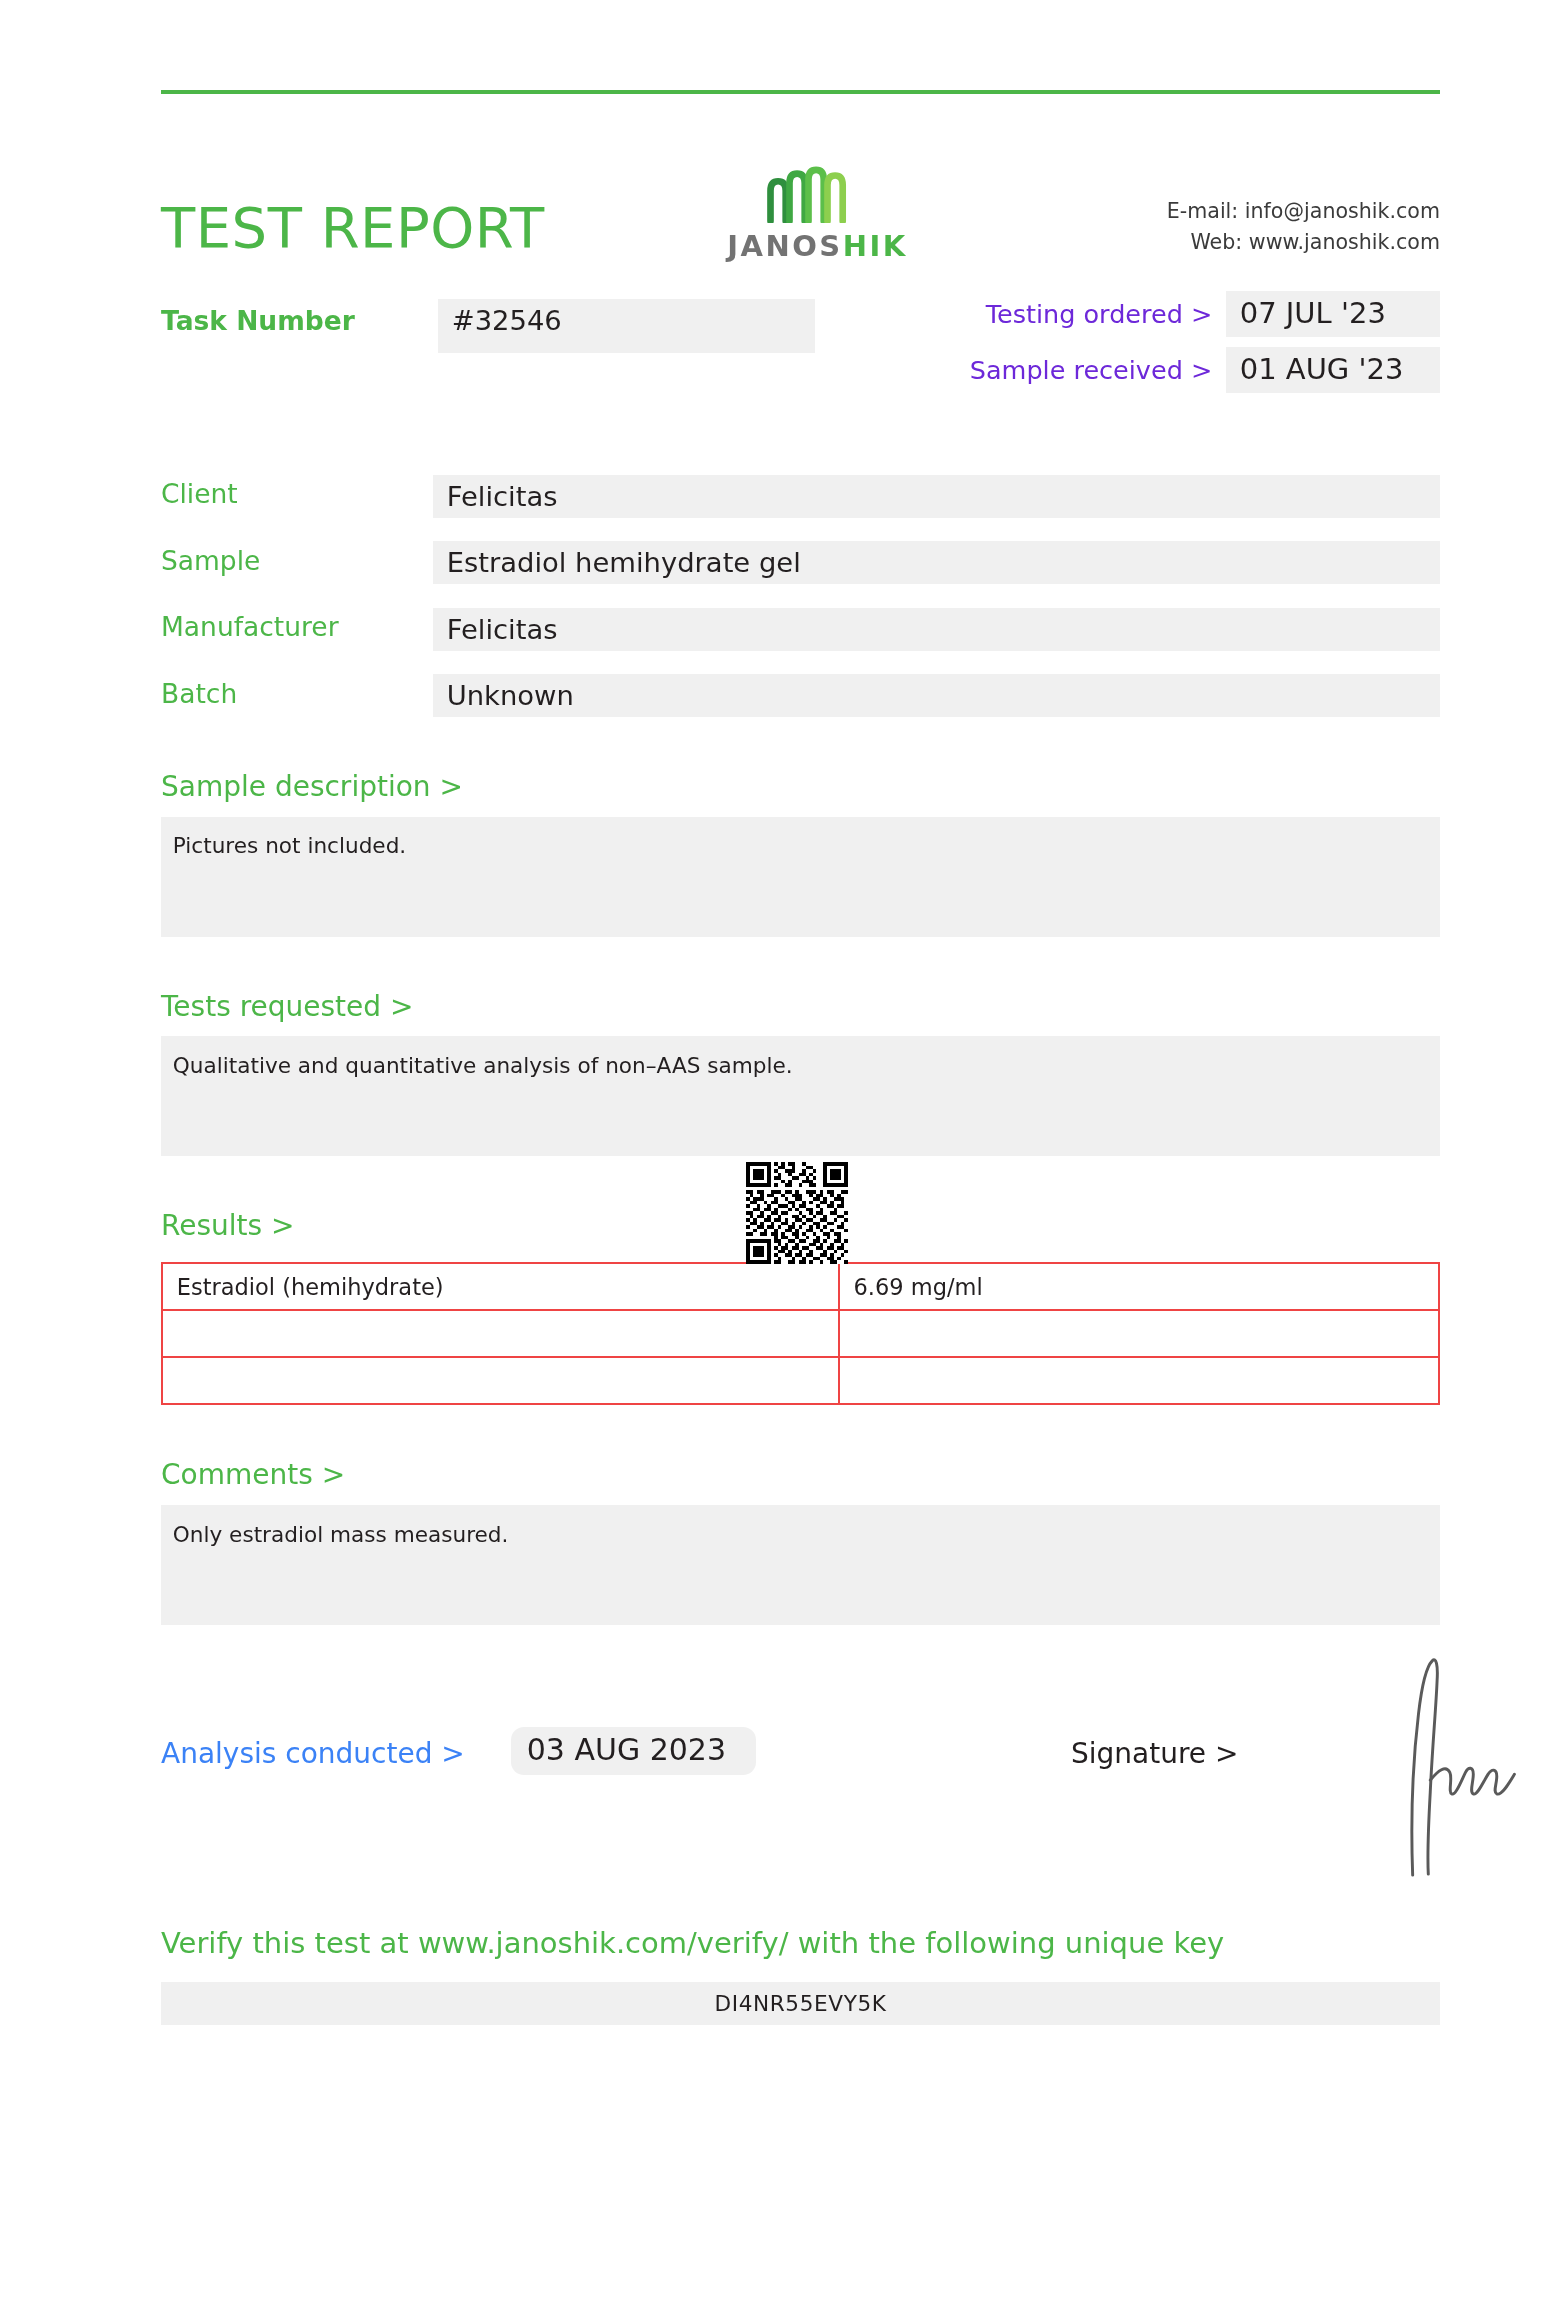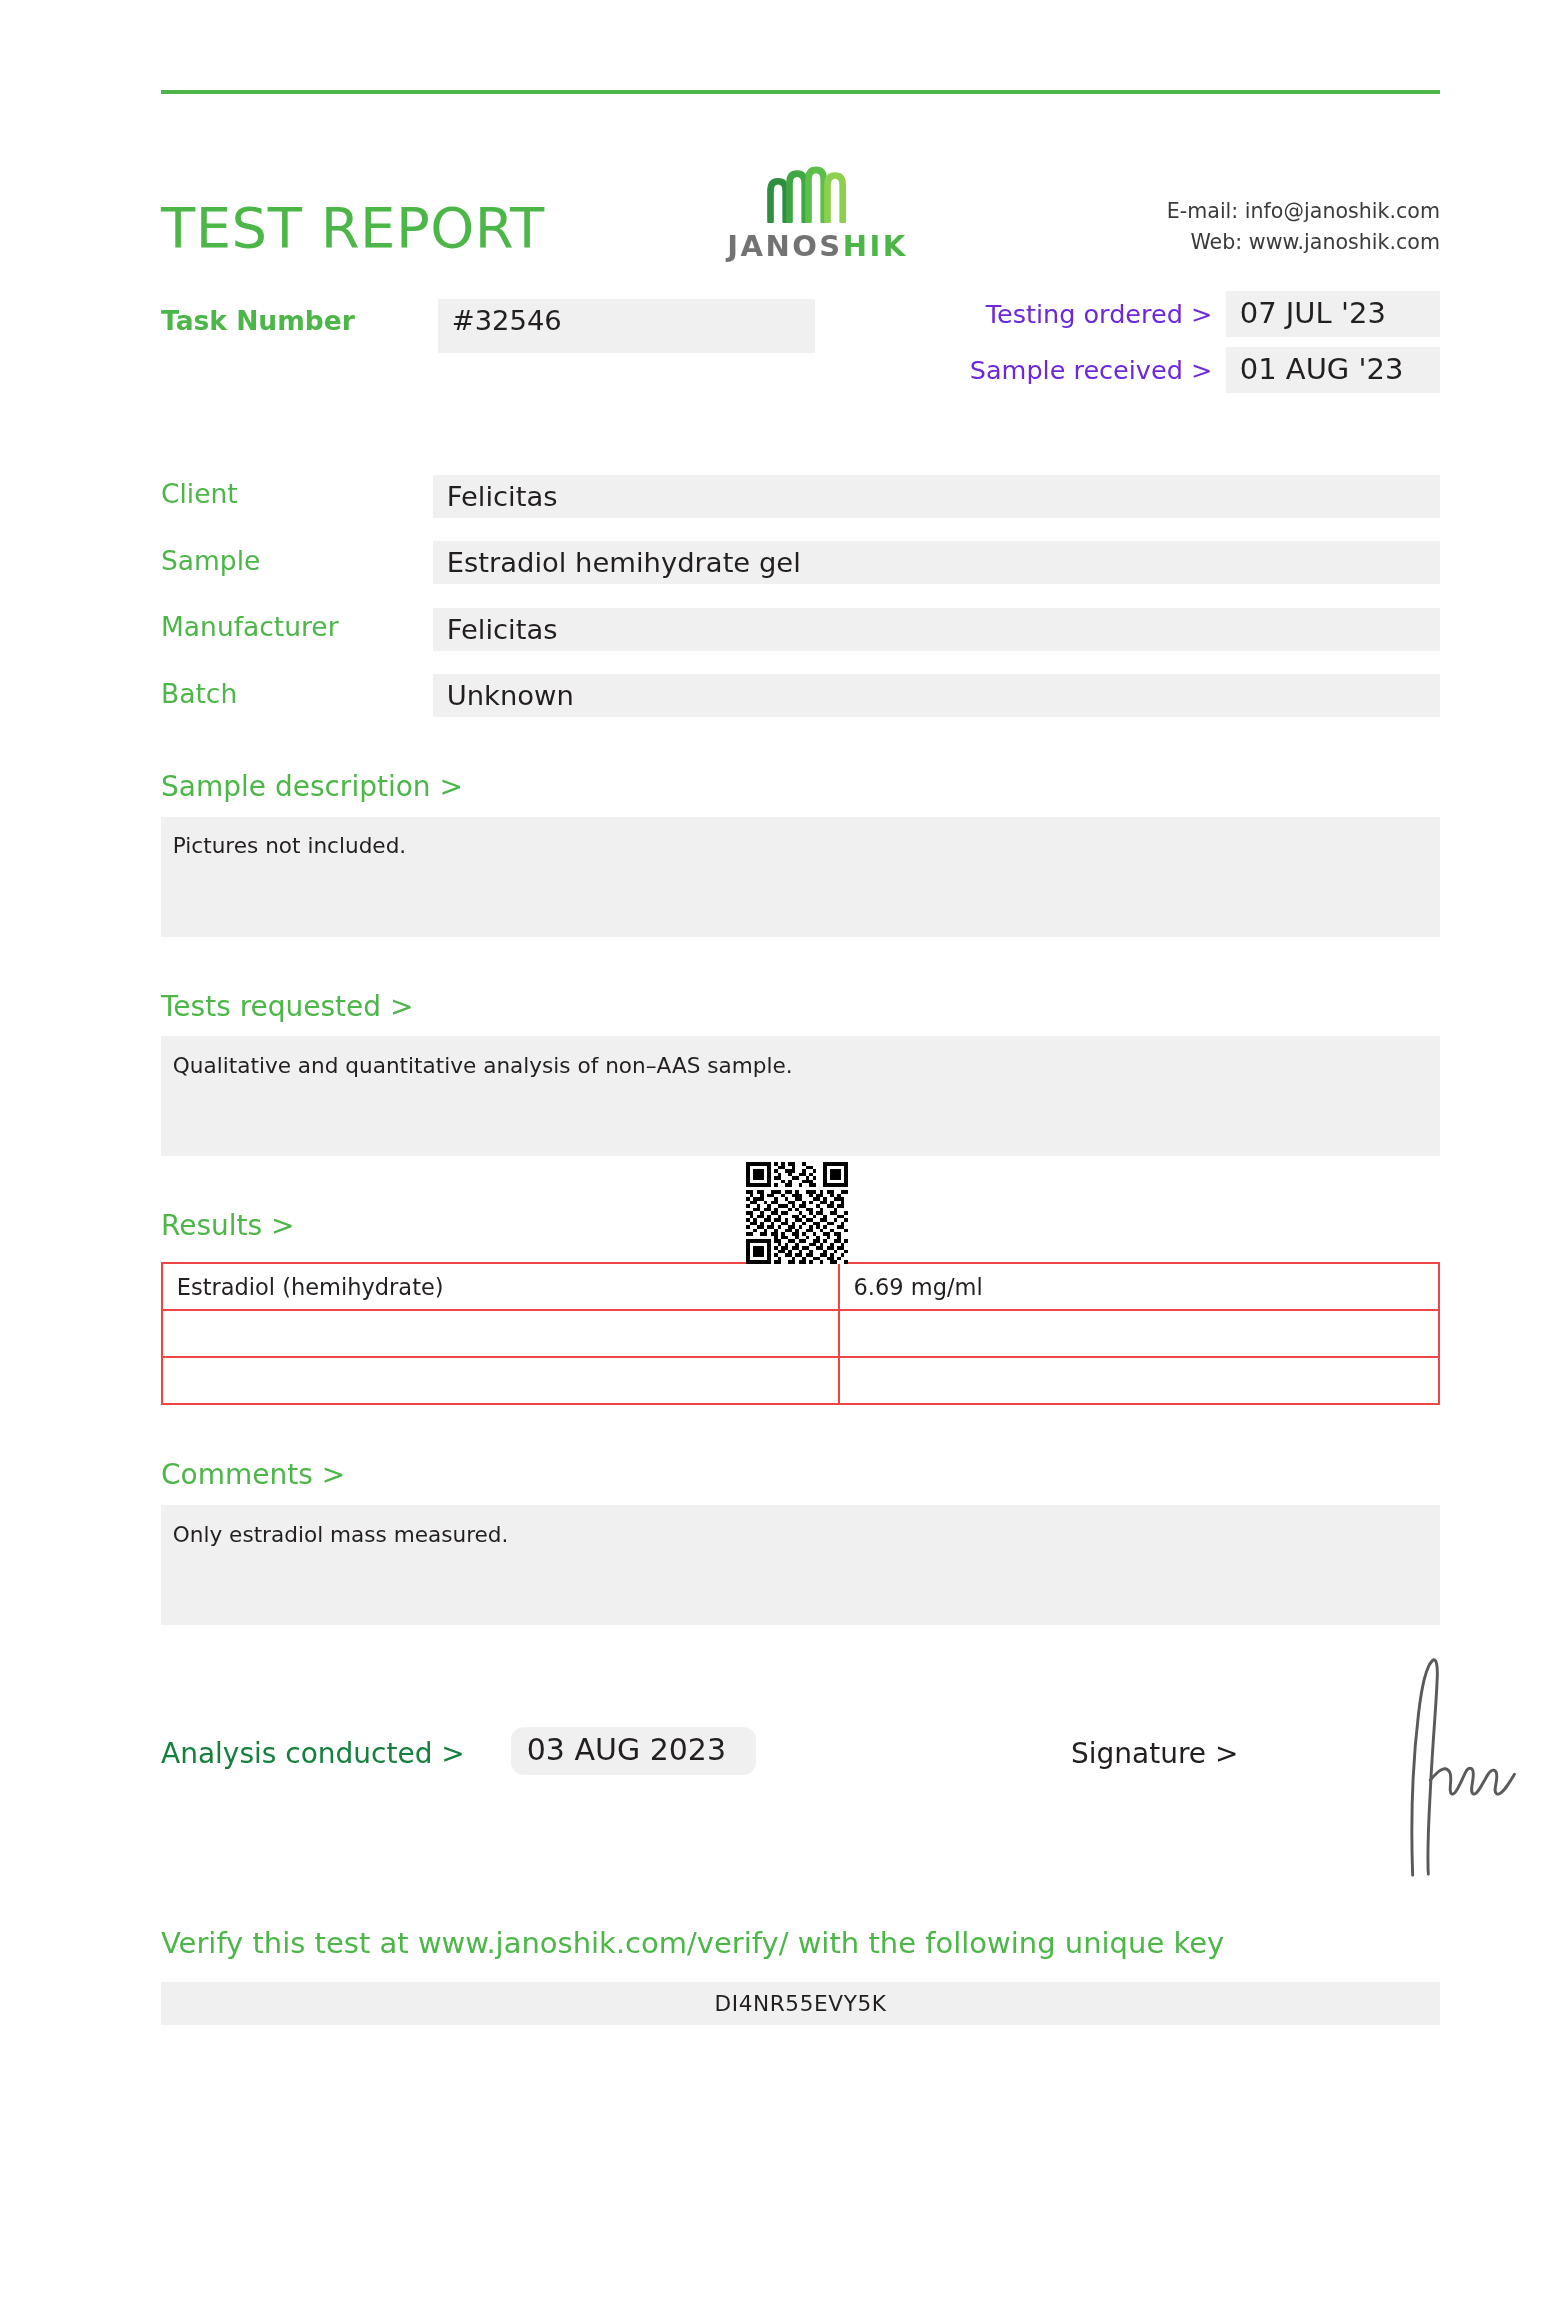--- a/index.html
+++ b/index.html
@@ -221,21 +221,21 @@
   
   .footer-row {
     position: relative;
     height: 157px;
     margin-top: 71px;
   }
   .analysis-label {
     position: absolute;
     left: 0;
     top: 41px;
-    color: #15803d;
+    color: #3b82f6;
     font-size: 28px;
     white-space: nowrap;
   }
   .analysis-value {
     position: absolute;
     left: 350px;
     top: 31px;
     background: #f0f0f0;
     font-size: 30px;
     padding: 4.9px 15.7px 7.8px 15.7px;

